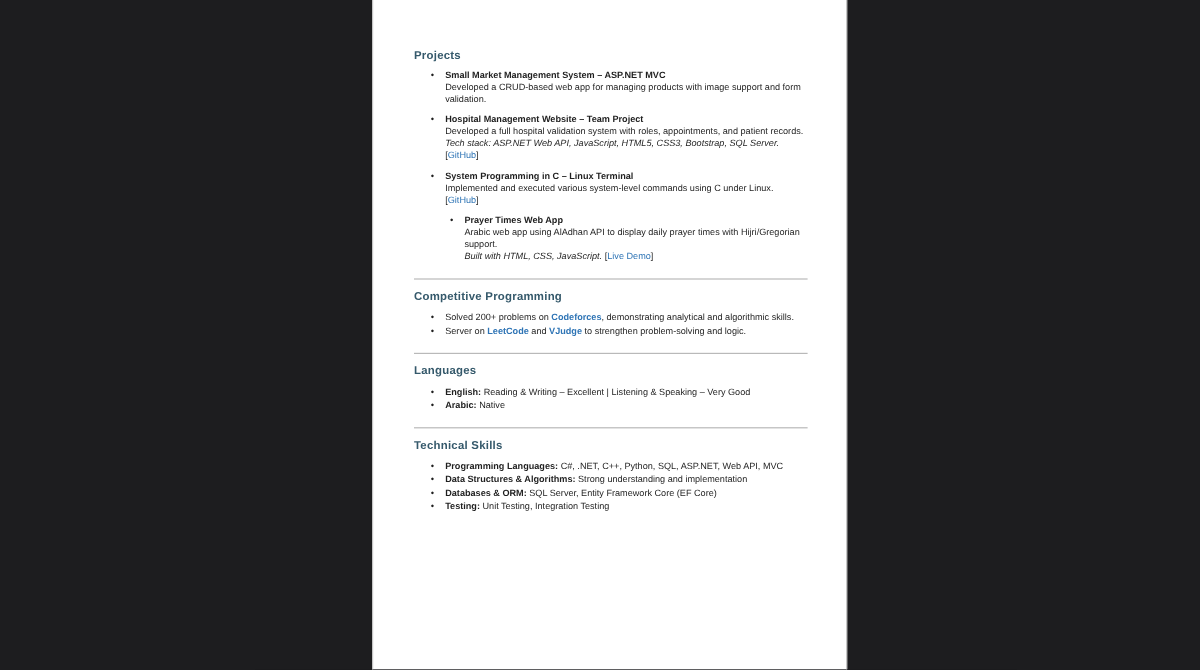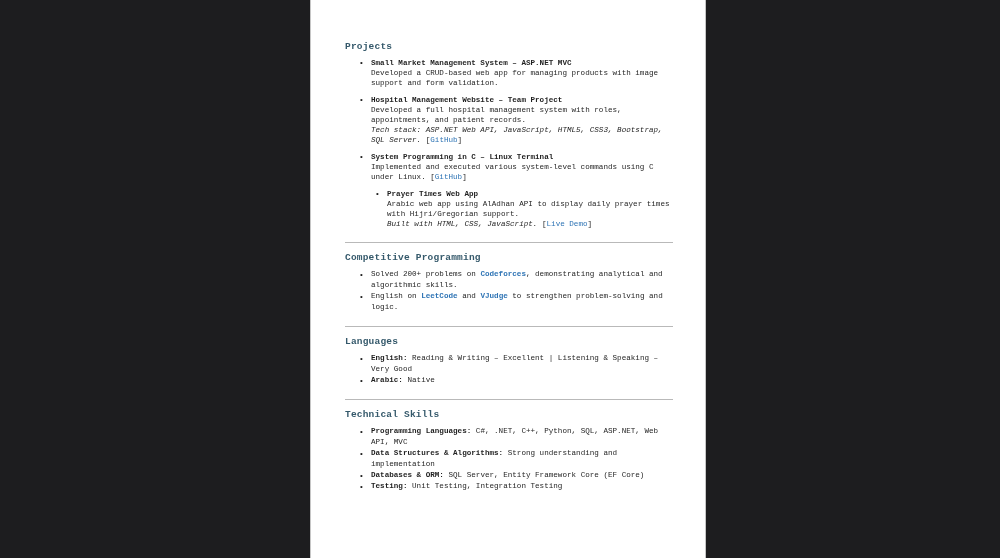--- a/index.html
+++ b/index.html
@@ -7,21 +7,20 @@
     margin: 0; padding: 0;
     width: 1000px; height: 558px;
     background: #1d1d1f;
     overflow: hidden;
     font-family: "Liberation Sans", "DejaVu Sans", sans-serif;
   }
   .viewer {
     position: relative;
     width: 1000px; height: 558px;
     background: #1d1d1f;
-    font-family: Liberation Mono, monospace;
   }
   .page {
     position: absolute;
     left: 310px; top: 0;
     width: 396px; height: 558px;
     background: #ffffff;
     border-left: 1px solid #c6c6c6;
     border-right: 1px solid #c6c6c6;
   }
   .content {
@@ -86,21 +85,21 @@
         <h2 class="sec-heading">Projects</h2>
         <ul class="blist proj">
 
           <li>
             <p class="proj-title">Small Market Management System – ASP.NET MVC</p>
             <p>Developed a CRUD-based web app for managing products with image support and form validation.</p>
           </li>
 
           <li>
             <p class="proj-title">Hospital Management Website – Team Project</p>
-            <p>Developed a full hospital management system with roles, appointments, and patient records.</p>
+            <p>Developed a full hospital validation system with roles, appointments, and patient records.</p>
             <p><span class="it">Tech stack: ASP.NET Web API, JavaScript, HTML5, CSS3, Bootstrap, SQL Server.</span> <span class="brk">[</span><a class="lnk">GitHub</a><span class="brk">]</span></p>
           </li>
 
           <li>
             <p class="proj-title">System Programming in C – Linux Terminal</p>
             <p><span>Implemented and executed various system-level commands using C under Linux.</span> <span class="brk">[</span><a class="lnk">GitHub</a><span class="brk">]</span></p>
           </li>
 
           <li>
             <p class="proj-title">Prayer Times Web App</p>
@@ -110,21 +109,21 @@
 
         </ul>
       </div>
 
       <hr class="sec-rule">
 
       <div class="sec">
         <h2 class="sec-heading">Competitive Programming</h2>
         <ul class="blist tight">
           <li><span>Solved 200+ problems on </span><a class="lnk bold">Codeforces</a><span>, demonstrating analytical and algorithmic skills.</span></li>
-          <li><span>English on </span><a class="lnk bold">LeetCode</a><span> and </span><a class="lnk bold">VJudge</a><span> to strengthen problem-solving and logic.</span></li>
+          <li><span>Server on </span><a class="lnk bold">LeetCode</a><span> and </span><a class="lnk bold">VJudge</a><span> to strengthen problem-solving and logic.</span></li>
         </ul>
       </div>
 
       <hr class="sec-rule">
 
       <div class="sec">
         <h2 class="sec-heading">Languages</h2>
         <ul class="blist tight">
           <li><span class="b">English:</span><span> Reading &amp; Writing – Excellent | Listening &amp; Speaking – Very Good</span></li>
           <li><span class="b">Arabic:</span><span> Native</span></li>

